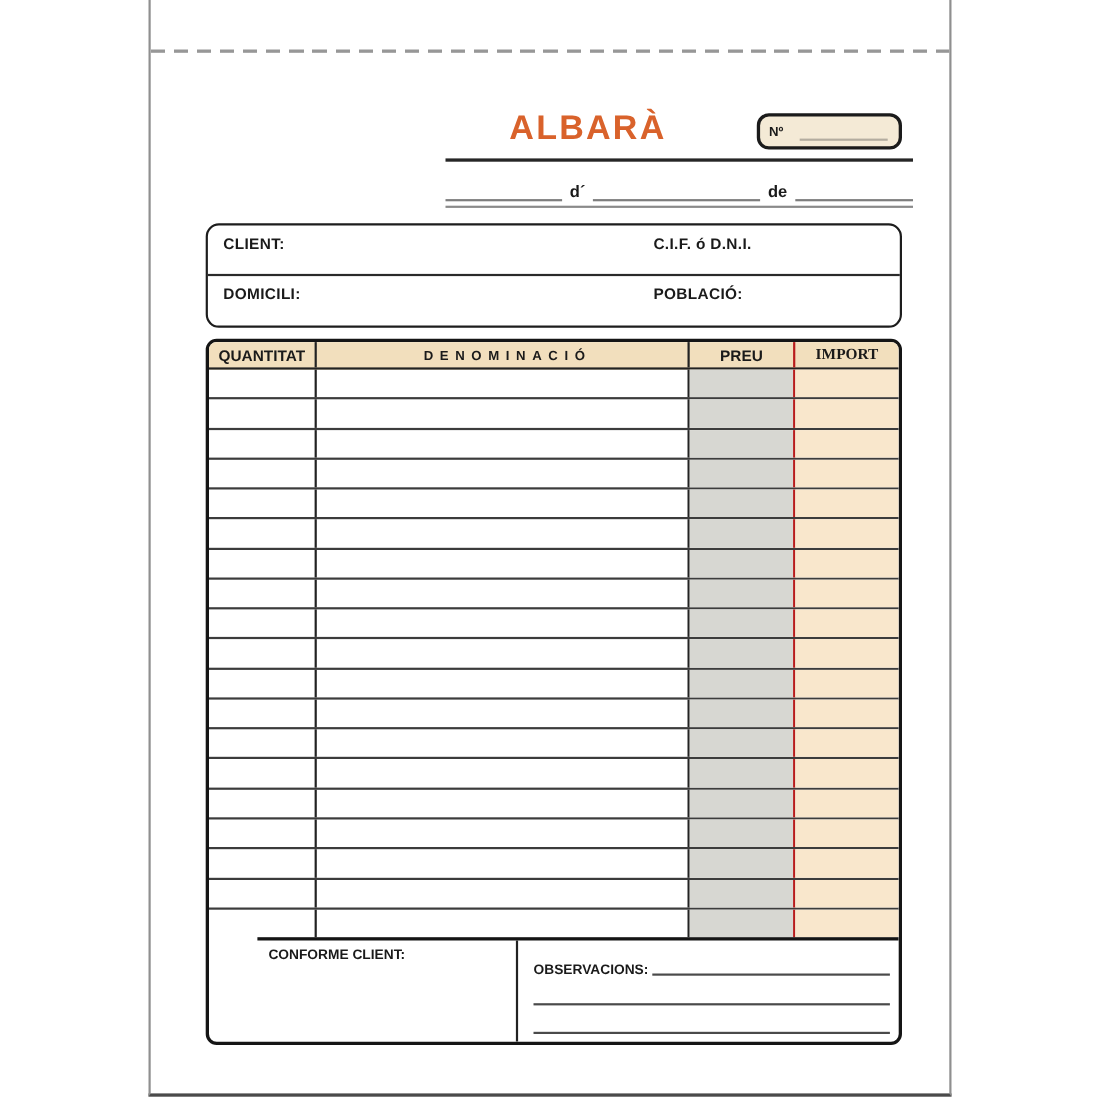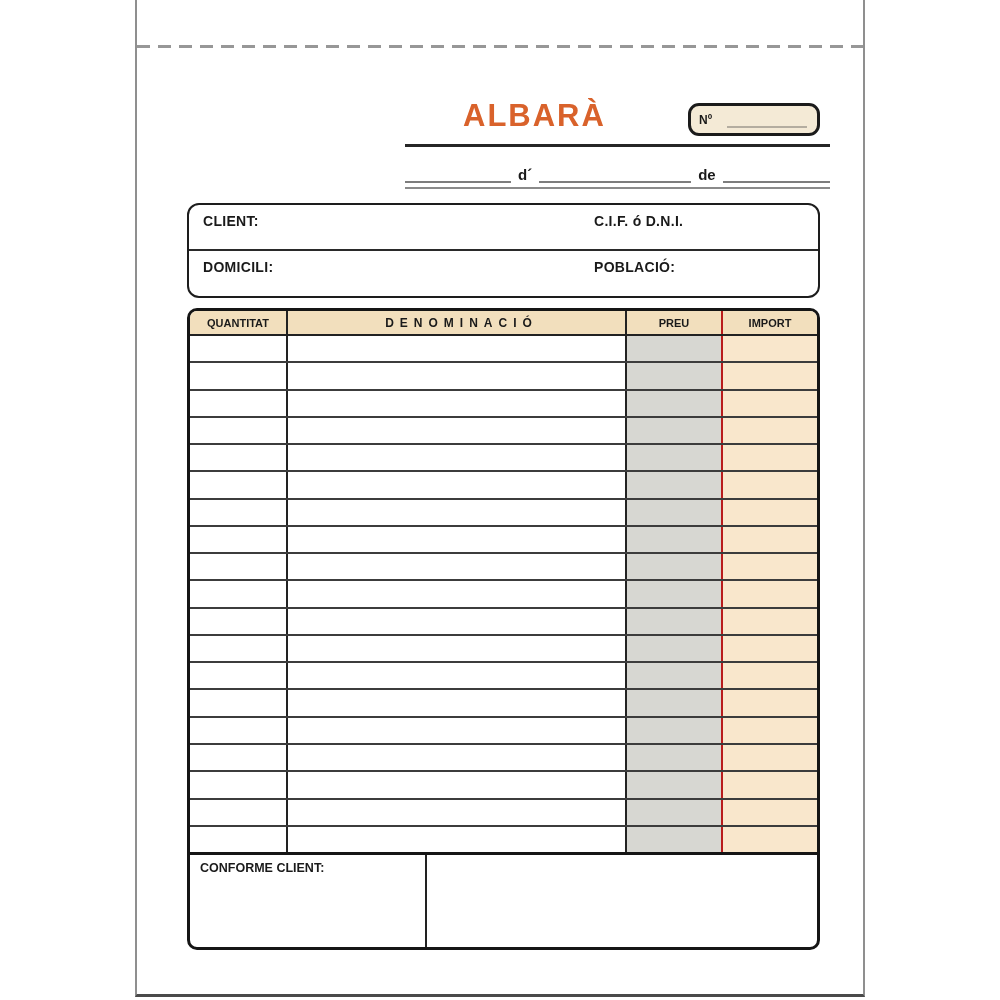--- a/index.html
+++ b/index.html
@@ -29,34 +29,34 @@
          border-radius:12px;box-sizing:border-box;}
   .client-half{position:relative;height:50%;box-sizing:border-box;}
   .client-half.top{border-bottom:2px solid #2a2a2a;}
   .flabel{position:absolute;top:8px;font-size:14px;font-weight:bold;letter-spacing:0.3px;}
   .flabel.c1{left:14px;}
   .flabel.c2{left:405px;}
   .items{position:absolute;left:50px;top:308px;width:633px;height:642px;border:3px solid #151515;
          border-radius:10px;box-sizing:border-box;overflow:hidden;display:flex;flex-direction:column;background:#fff;}
   .thead{flex:none;height:25px;display:flex;background:var(--header-bg,#f2dfbd);
          border-bottom:2px solid #222;box-sizing:border-box;}
-  .hcell{display:flex;align-items:center;justify-content:center;font-size:11px;font-weight:bold;
+  .hcell{display:flex;align-items:center;justify-content:center;font-size:14px;font-weight:bold;
          box-sizing:border-box;}
   .w-qty{width:98px;border-right:2px solid #222;}
   .w-denom{width:339px;border-right:2px solid #222;padding-left:10px;}
   .w-preu{width:96px;border-right:2px solid #b91c1c;}
-  .w-import{flex:1;}
+  .w-import{flex:1;font-family:Liberation Serif, serif;}
   .h-denom-text{letter-spacing:6px;font-size:12px;}
   .tbody{flex:1;display:flex;flex-direction:column;}
   .trow{flex:1;display:flex;border-bottom:2px solid #3c3c3c;box-sizing:border-box;}
   .trow:last-child{border-bottom:none;}
   .cell{box-sizing:border-box;}
   .cell.w-preu{background:var(--preu-bg,#d7d7d2);}
   .cell.w-import{background:var(--import-bg,#f9e7cc);}
-  .tfoot{flex:none;height:95px;display:flex;border-top:3px solid #151515;box-sizing:border-box;}
+  .tfoot{flex:none;height:95px;display:flex;border-top:3px solid #151515;box-sizing:border-box;margin-left:44px;}
   .conforme{width:237px;border-right:2px solid #222;position:relative;box-sizing:border-box;}
   .conforme-label{position:absolute;left:10px;top:6px;font-size:12.5px;font-weight:bold;}
   .obs{flex:1;position:relative;}
   .obs-label{position:absolute;left:14px;top:19px;font-size:12.5px;font-weight:bold;}
   .obs-line{position:absolute;height:2px;background:#4a4a4a;right:8px;}
   .obs-line.l1{left:122px;top:30px;}
   .obs-line.l2{left:14px;top:57px;}
   .obs-line.l3{left:14px;top:83px;}
 </style>
 </head>
@@ -216,17 +216,23 @@
             <div class="cell w-qty"></div>
             <div class="cell w-denom"></div>
             <div class="cell w-preu"></div>
             <div class="cell w-import"></div>
           </div>
         </div>
       <div class="tfoot">
         <div class="conforme">
           <span class="conforme-label">CONFORME CLIENT:</span>
         </div>
+        <div class="obs">
+          <span class="obs-label">OBSERVACIONS:</span>
+          <span class="obs-line l1"></span>
+          <span class="obs-line l2"></span>
+          <span class="obs-line l3"></span>
+        </div>
       </div>
     </div>
 
   </div>
 </div>
 
 </body></html>

